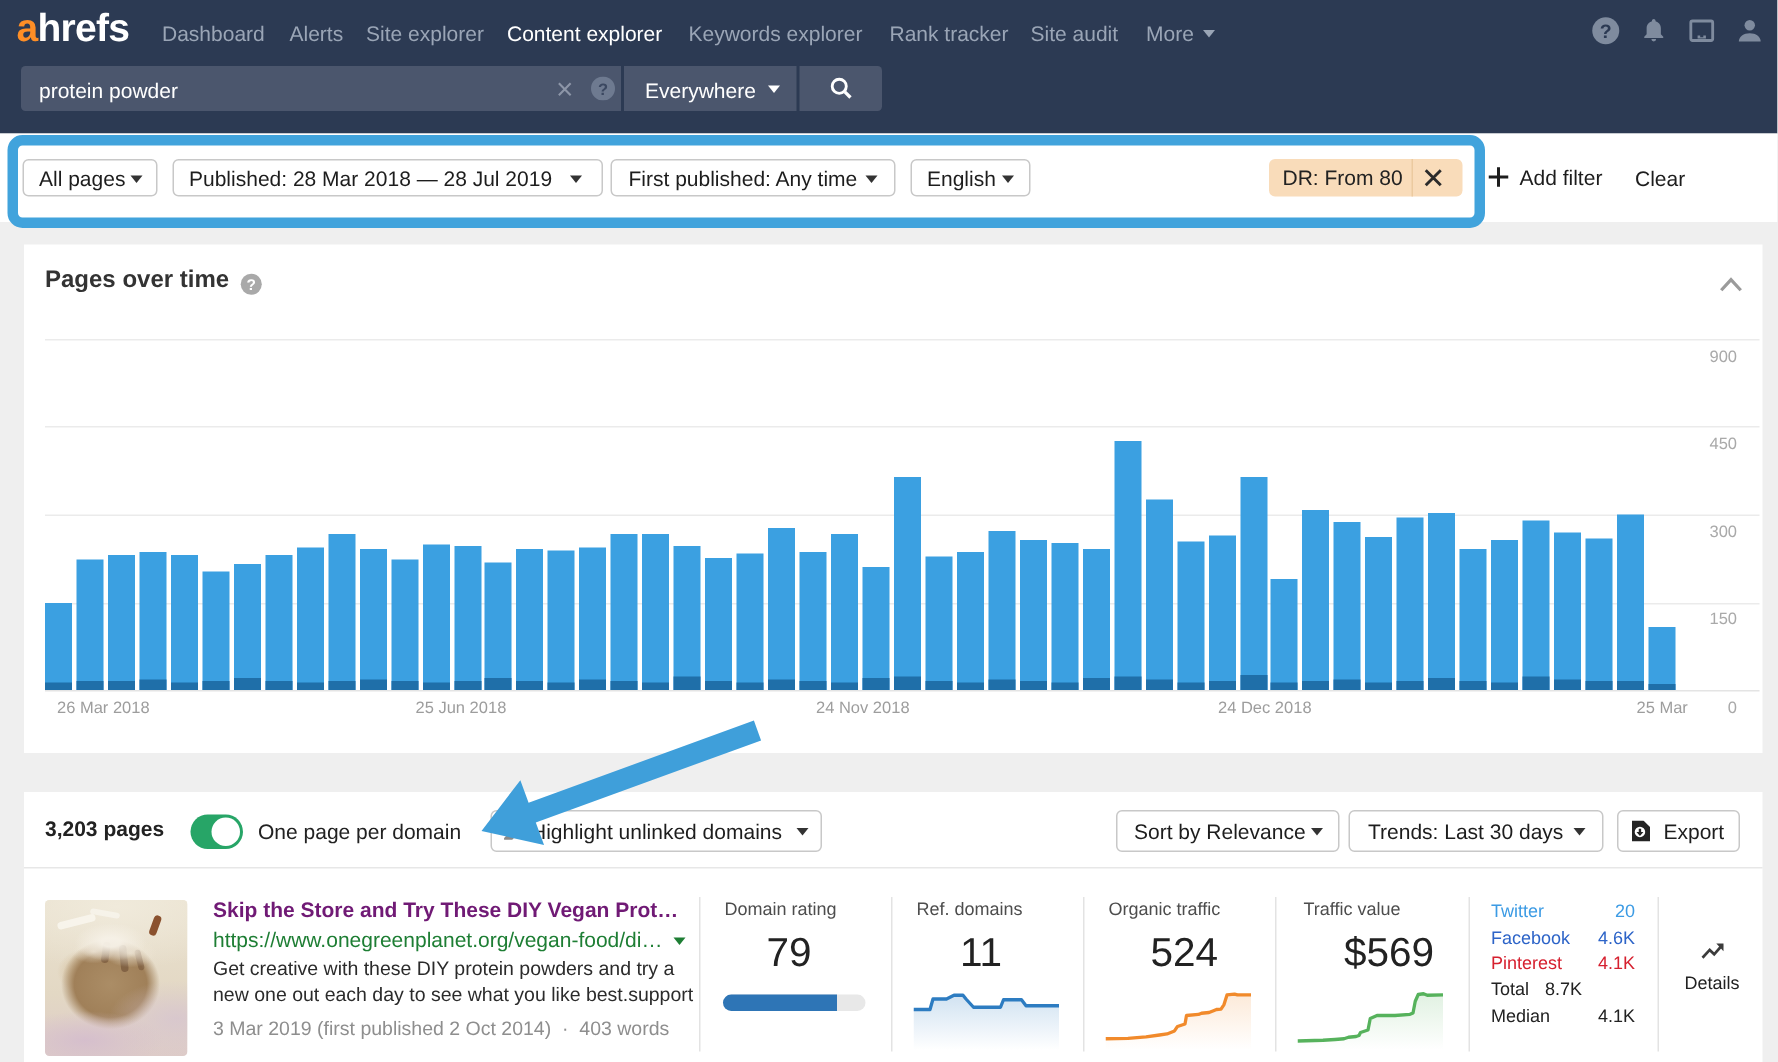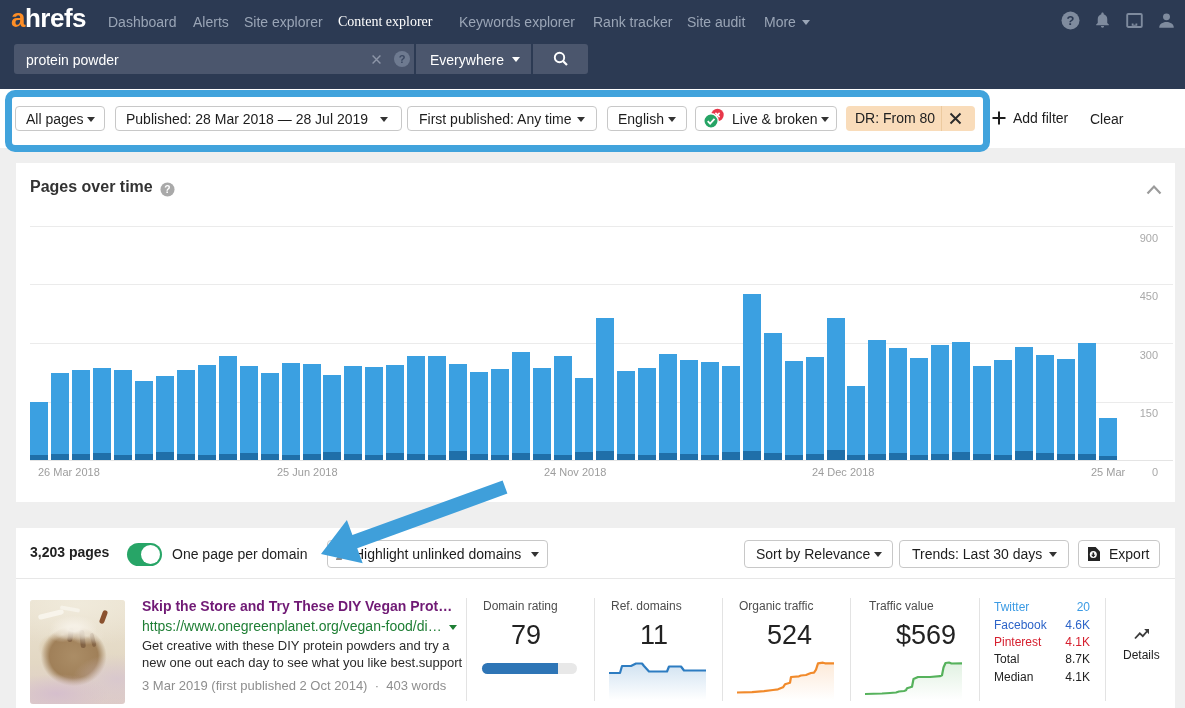--- a/index.html
+++ b/index.html
@@ -4,21 +4,21 @@
 <style>
 html,body{margin:0;padding:0;}
 body{width:1185px;height:708px;overflow:hidden;font-family:"Liberation Sans",sans-serif;background:#efefef;}
 #page{position:relative;width:1185px;height:708px;}
 .abs{position:absolute;}
 
 #nav{position:absolute;left:0;top:0;width:1185px;height:89px;background:#2c3a53;}
 #logo{position:absolute;left:11px;top:3px;font-size:26px;font-weight:bold;color:#fff;letter-spacing:-0.5px;}
 #logo b{color:#fe8e26;font-weight:bold;}
 .navlink{position:absolute;top:14px;font-size:14px;color:#9aa5b6;white-space:nowrap;}
-.navlink.active{color:#ffffff;font-family:Liberation Serif, serif;}
+.navlink.active{color:#ffffff;}
 .navcaret{display:inline-block;width:0;height:0;border-left:4px solid transparent;border-right:4px solid transparent;border-top:5px solid #9aa5b6;margin-left:6px;vertical-align:2px;}
 .navicon{position:absolute;top:11px;}
 #searchinput{position:absolute;left:14px;top:44px;width:400px;height:30px;background:#4b566d;border-radius:3px 0 0 3px;}
 #searchinput span{position:absolute;left:12px;top:8px;font-size:14px;color:#fff;}
 #everywhere{position:absolute;left:416px;top:44px;width:115px;height:30px;background:#4b566d;}
 #everywhere span{position:absolute;left:14px;top:8px;font-size:14px;color:#fff;}
 #everywhere .caret{position:absolute;right:11px;top:13px;width:0;height:0;border-left:4.5px solid transparent;border-right:4.5px solid transparent;border-top:5.5px solid #fff;}
 #searchbtn{position:absolute;left:533px;top:44px;width:55px;height:30px;background:#4b566d;border-radius:0 3px 3px 0;}
 
 #filterstrip{position:absolute;left:0;top:89px;width:1185px;height:59px;background:#ffffff;}
@@ -109,30 +109,20 @@
       <span class="chipcaret" style="position:absolute;right:13px;top:10px"></span>
     </div>
 <div class="chip" style="left:407px;width:190px">
       <span class="txt" style="left:11px">First published: Any time</span>
       <span class="chipcaret" style="position:absolute;right:11px;top:10px"></span>
     </div>
 <div class="chip" style="left:607px;width:80px">
       <span class="txt" style="left:10px">English</span>
       <span class="chipcaret" style="position:absolute;right:10px;top:10px"></span>
     </div>
-<div class="chip" style="left:695px;width:142px">
-      <span class="txt" style="left:36px">Live &amp; broken</span>
-      <span class="chipcaret" style="position:absolute;right:7px;top:10px"></span>
-  <svg style="position:absolute;left:7px;top:1px" width="22" height="22" viewBox="0 0 22 22">
-        <circle cx="14.5" cy="7" r="6.2" fill="#e8374a"></circle>
-        <path stroke="#fff" stroke-width="1.5" d="M12.4 4.9l4.2 4.2M16.6 4.9l-4.2 4.2" fill="none"></path>
-        <circle cx="8" cy="13" r="7.2" fill="#26a465" stroke="#fff" stroke-width="1.4"></circle>
-        <path stroke="#fff" stroke-width="1.8" fill="none" d="M4.7 13.2l2.4 2.4 4.4-4.8"></path>
-      </svg>
-</div>
 <div id="drchip">
       <span style="position:absolute;left:9px;top:4px">DR: From 80</span>
   <div style="position:absolute;left:95px;top:0;width:1px;height:25px;background:#ecca9f"></div>
   <svg style="position:absolute;left:103px;top:6px" width="13" height="13" viewBox="0 0 13 13">
         <path stroke="#2b2b2b" stroke-width="1.9" d="M1.5 1.5l10 10M11.5 1.5l-10 10"></path>
       </svg>
 </div>
 <div id="ring"></div>
 <div id="addfilter"><svg style="position:absolute;left:0;top:1px" width="14" height="14" viewBox="0 0 14 14">
         <path stroke="#1d1d1d" stroke-width="2" d="M7 0.5v13M0.5 7h13"></path>
@@ -428,21 +418,21 @@
     <path d="M0 34 L17 33.5 L25 33 L31 32.5 L34 31.5 L39 31 L41 30.3 L42 28.3 L47 26.7 L48.5 19 L53 17 L65 17 L75 16.2 L77 15.3 L78.5 7.5 L80.5 3 L84 2.5 L86.5 3.5 L97 3.3 L97 40 L0 40 Z" fill="url(#gg)"></path>
     <path d="M0 34 L17 33.5 L25 33 L31 32.5 L34 31.5 L39 31 L41 30.3 L42 28.3 L47 26.7 L48.5 19 L53 17 L65 17 L75 16.2 L77 15.3 L78.5 7.5 L80.5 3 L84 2.5 L86.5 3.5 L97 3.3" fill="none" stroke="#56b25c" stroke-width="2.2" stroke-linejoin="round"></path>
   </svg>
   <div class="socrow" style="left:978px;top:72px;color:#3c9be4">Twitter</div>
       <div class="socrow" style="left:1014px;top:72px;width:60px;text-align:right;color:#3c9be4">20</div>
   <div class="socrow" style="left:978px;top:90px;color:#2d64c8">Facebook</div>
       <div class="socrow" style="left:1014px;top:90px;width:60px;text-align:right;color:#2d64c8">4.6K</div>
   <div class="socrow" style="left:978px;top:107px;color:#d6202f">Pinterest</div>
       <div class="socrow" style="left:1014px;top:107px;width:60px;text-align:right;color:#d6202f">4.1K</div>
   <div class="socrow" style="left:978px;top:124px;color:#222">Total</div>
-      <div class="socrow" style="left:1014px;top:124px;width:60px;text-align:right;color:#222">8.7K</div>
+      <div class="socrow" style="left:1014px;top:124px;width:60px;text-align:left;color:#222">8.7K</div>
   <div class="socrow" style="left:978px;top:142px;color:#222">Median</div>
       <div class="socrow" style="left:1014px;top:142px;width:60px;text-align:right;color:#222">4.1K</div>
   <svg style="position:absolute;left:1118px;top:99px" width="16" height="13" viewBox="0 0 16 13">
         <path fill="none" stroke="#3c3c3c" stroke-width="1.8" d="M1 11.5 L5.8 6.3 L8.8 9.2 L14.2 3"></path>
         <path fill="#3c3c3c" d="M15 7.2V2h-4.8z"></path>
       </svg>
   <div style="position:absolute;left:1107px;top:120px;font-size:12px;color:#222">Details</div>
 </div>
 
 <svg class="abs" style="left:0;top:0;pointer-events:none" width="1185" height="708" viewBox="0 0 1185 708">

